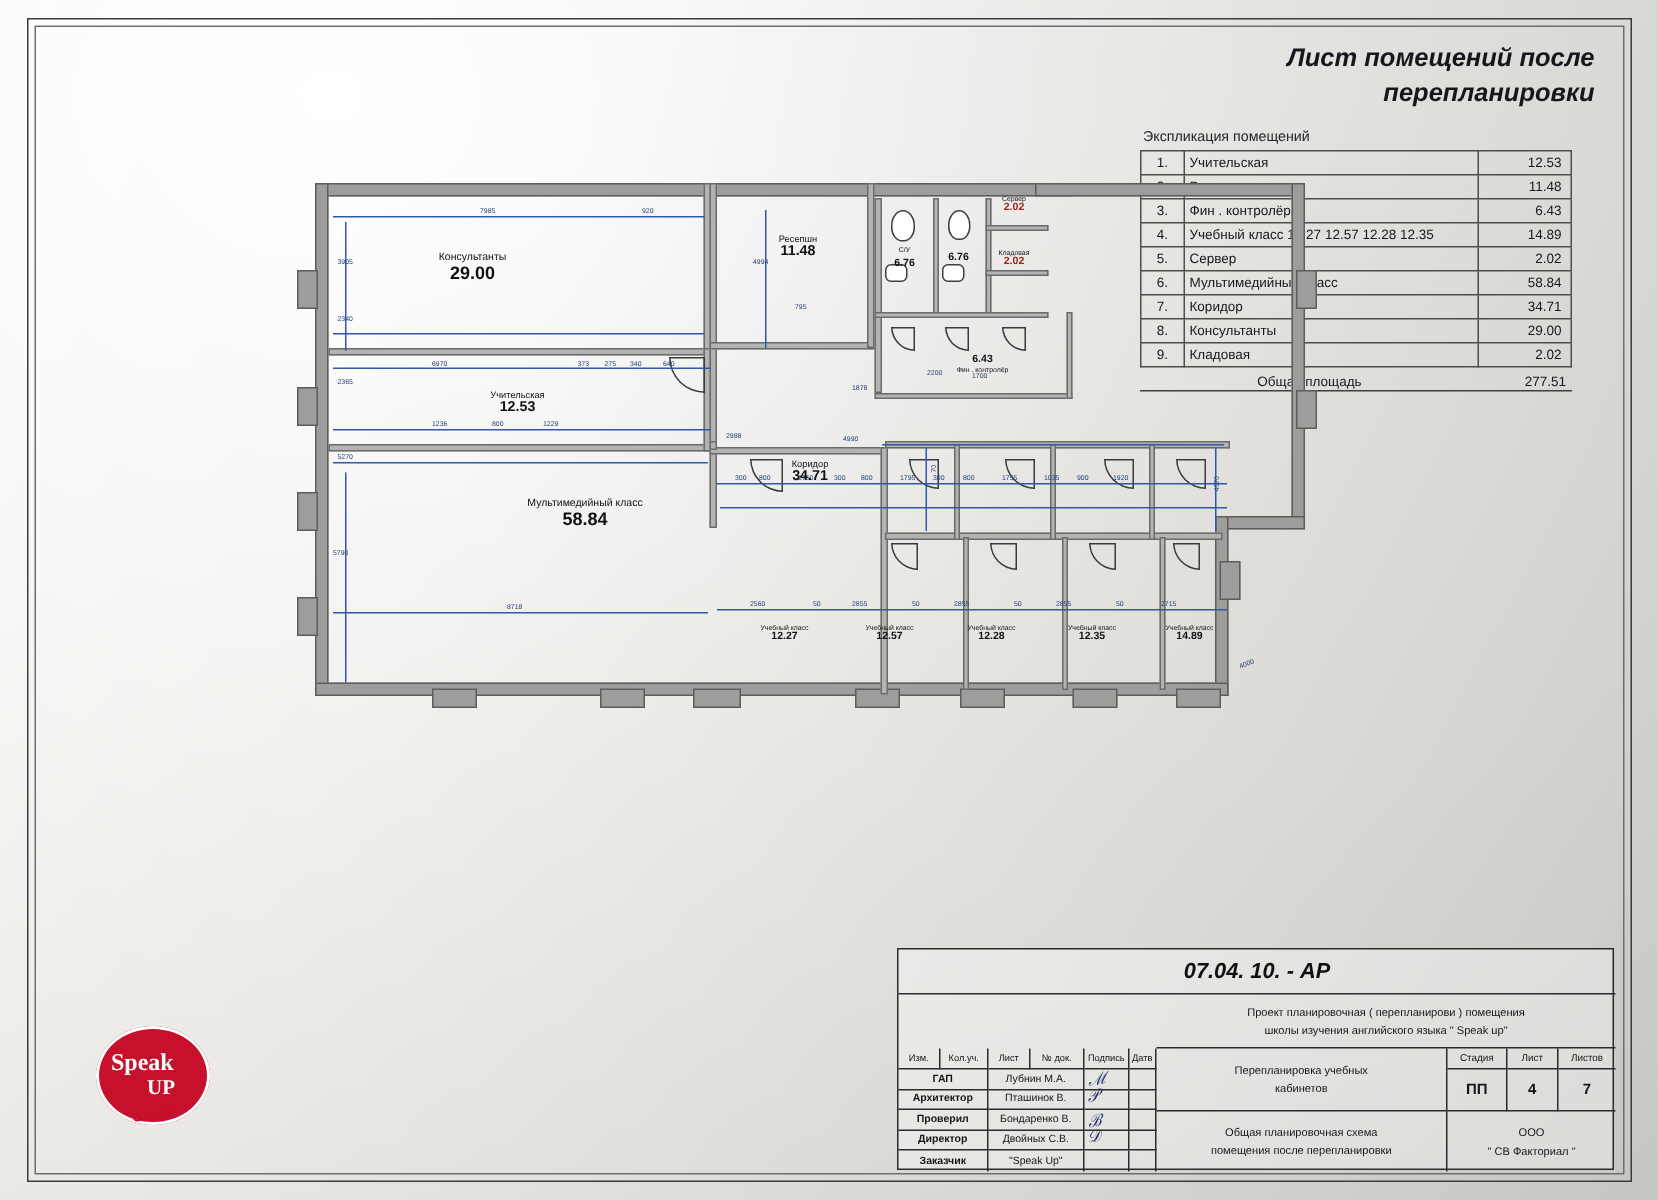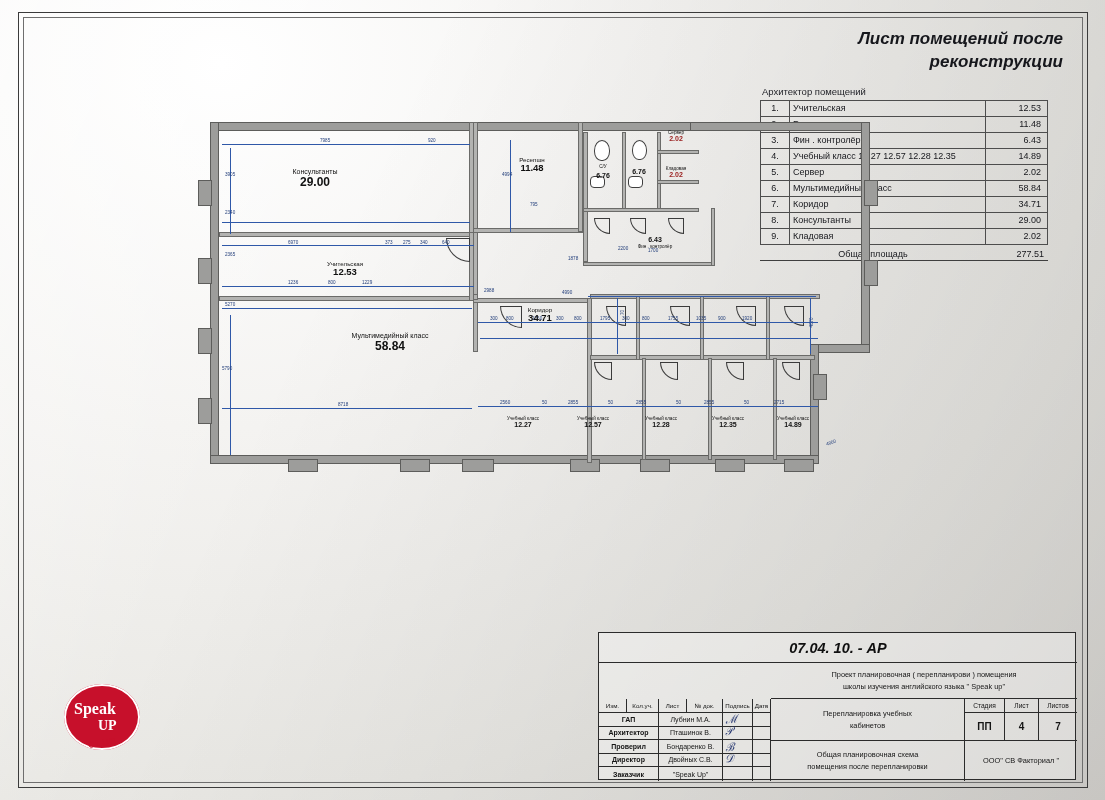--- a/index.html
+++ b/index.html
@@ -83,25 +83,25 @@
 </style>
 </head>
 <body>
 
 <div id="sheet">
   <div id="frame"></div>
   <div id="frame2"></div>
 
   <div id="plan-title">
     <div>Лист помещений после</div>
-    <div>реконструкции</div>
+    <div>перепланировки</div>
   </div>
 
   <div id="expl-wrap">
-    <div id="expl-title">Архитектор помещений</div>
+    <div id="expl-title">Экспликация помещений</div>
     <table class="expl">
       <tbody>
           <tr>
         <td class="num">1.</td>
         <td class="nm">Учительская</td>
         <td class="ar">12.53</td>
       </tr>
       <tr>
         <td class="num">2.</td>
         <td class="nm">Ресепшн</td>
@@ -404,21 +404,21 @@
     </div>
 
     <div class="cell" style="left:366px;top:66px;width:40px;height:14px;font-size:6.6px;">Стадия</div>
     <div class="cell" style="left:406px;top:66px;width:34px;height:14px;font-size:6.6px;">Лист</div>
     <div class="cell" style="left:440px;top:66px;width:38px;height:14px;font-size:6.6px;border-right:none;">Листов</div>
 
     <div class="cell" style="left:366px;top:80px;width:40px;height:28px;font-weight:bold;font-size:10px;">ПП</div>
     <div class="cell" style="left:406px;top:80px;width:34px;height:28px;font-weight:bold;font-size:10px;">4</div>
     <div class="cell" style="left:440px;top:80px;width:38px;height:28px;font-weight:bold;font-size:10px;border-right:none;">7</div>
 
-    <div class="cell" style="left:366px;top:108px;width:112px;height:40px;line-height:1.8;border-right:none;border-bottom:none;">
+    <div class="cell" style="left:366px;top:108px;width:112px;height:40px;flex-direction:column;line-height:1.8;border-right:none;border-bottom:none;">
       <div>ООО</div>
       <div>" СВ Факториал "</div>
     </div>
 
     <div class="sig" style="left:126px;top:78px;">ℳ</div>
     <div class="sig" style="left:126px;top:92px;">𝒫</div>
     <div class="sig" style="left:126px;top:106px;">ℬ</div>
     <div class="sig" style="left:126px;top:119px;">𝒟</div>
   </div>
 

